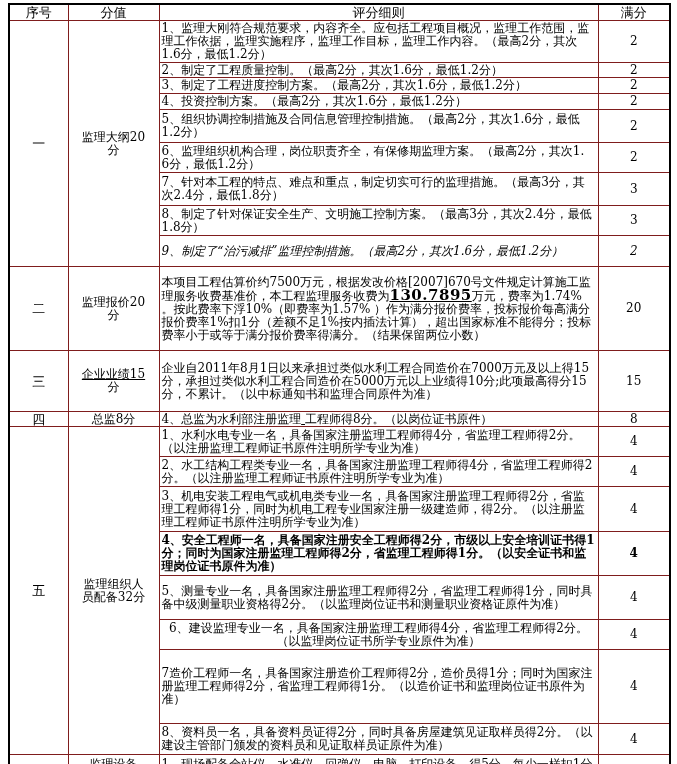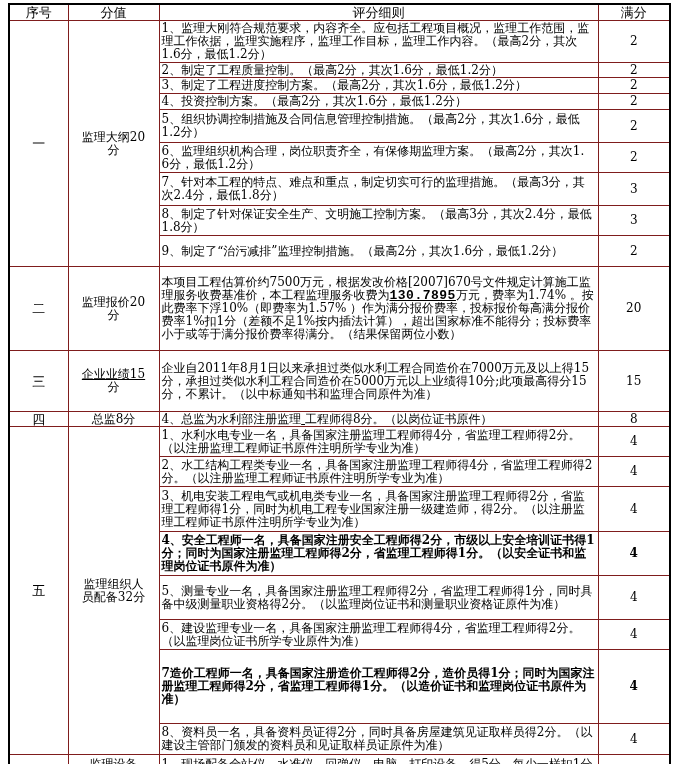--- a/index.html
+++ b/index.html
@@ -58,44 +58,43 @@
     text-align: left;
   }
   td.col-detail span { white-space: pre-wrap; }
   td.col-full {
     text-align: center;
   }
   .u  { text-decoration: underline; }
   .bu {
     font-weight: bold;
     text-decoration: underline;
-    font-size: 13px;
+    font-size: 15px;
     letter-spacing: 0.5px;
-    font-family: Liberation Mono, monospace;
   }
   
   tr[data-row="1-1"] td { height: 41px; }
   tr[data-row="1-2"] td { height: 14px; }
   tr[data-row="1-3"] td { height: 15px; margin-top: 41px; }
   tr[data-row="1-4"] td { height: 15px; }
   tr[data-row="1-5"] td { height: 32px; }
   tr[data-row="1-6"] td { height: 29px; }
   tr[data-row="1-7"] td { height: 32px; }
   tr[data-row="1-8"] td { height: 29px; }
-  tr[data-row="1-9"] td { height: 30px; }
+  tr[data-row="1-9"] td { height: 30px; font-style: italic; }
   tr[data-row="2-1"] td { height: 83px; }
   tr[data-row="3-1"] td { height: 60px; }
   tr[data-row="4-1"] td { height: 14px; }
   tr[data-row="5-1"] td { height: 29px; }
   tr[data-row="5-2"] td { height: 29px; }
   tr[data-row="5-3"] td { height: 44px; }
   tr[data-row="5-4"] td { height: 43px; font-weight: bold; }
   tr[data-row="5-5"] td { height: 43px; }
-  tr[data-row="5-6"] td { height: 29px; }
-  tr[data-row="5-7"] td { height: 73px; font-weight: bold; }
+  tr[data-row="5-6"] td { height: 29px; text-align: center; }
+  tr[data-row="5-7"] td { height: 73px; }
   tr[data-row="5-8"] td { height: 30px; }
   tr[data-row="6-1"] td { height: 31px; }
 </style>
 </head>
 <body>
 
 <div class="sheet">
   <table class="score-table">
     <colgroup>
       <col class="c-no">

